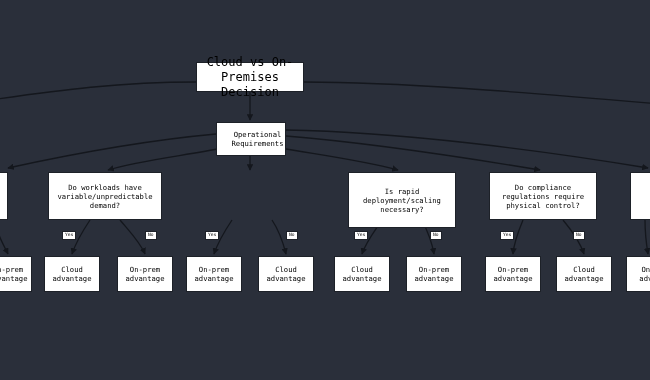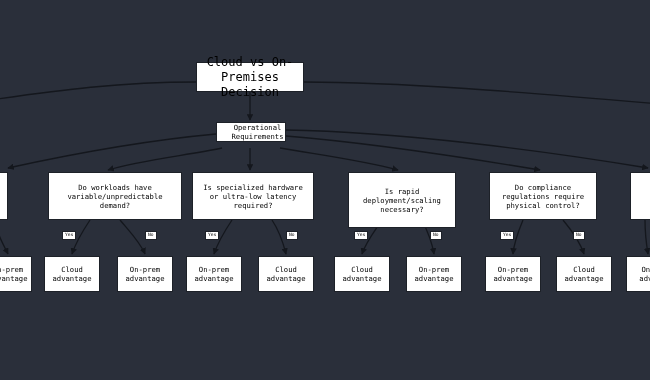--- a/index.html
+++ b/index.html
@@ -93,30 +93,27 @@
       <path d="M 523 220 C 518 232 514 242 513 254"></path>
       <path d="M 563 220 C 573 232 580 242 584 254"></path>
 
       <path d="M 645 220 C 645 232 646 242 648 254"></path>
     </g>
   </svg>
 
   <div class="node node-root" style="left:196px; top:62px; width:108px; height:30px;">Cloud vs On-Premises
 Decision</div>
 
-  <div class="node node-stage" style="left:216px; top:122px; width:70px; height:20px;padding-left:13px;">Operational
+  <div class="node node-stage" style="left:216px; top:122px; width:70px; height:34px;padding-left:13px;">Operational
 Requirements</div>
 
   <div class="node node-decision" style="left:-22px; top:172px; width:30px; height:48px;">?</div>
-  <div class="node node-decision" style="left:48px; top:172px; width:134px; height:48px;">Do workloads have
+  <div class="node node-decision" style="left:48px; top:172px; width:114px; height:48px;">Do workloads have
 variable/unpredictable
 demand?</div>
-  <div class="node node-decision" style="left:192px; top:172px; width:122px; height:48px;">Is specialized hardware
-or ultra-low latency
-required?</div>
   <div class="node node-decision" style="left:348px; top:172px; width:108px; height:56px;">Is rapid
 deployment/scaling
 necessary?</div>
   <div class="node node-decision" style="left:489px; top:172px; width:108px; height:48px;">Do compliance
 regulations require
 physical control?</div>
   <div class="node node-decision" style="left:630px; top:172px; width:56px; height:48px;">co</div>
 
   <div class="node node-leaf" style="left:-16px; top:256px; width:48px; height:36px;">On-prem
 advantage</div>

